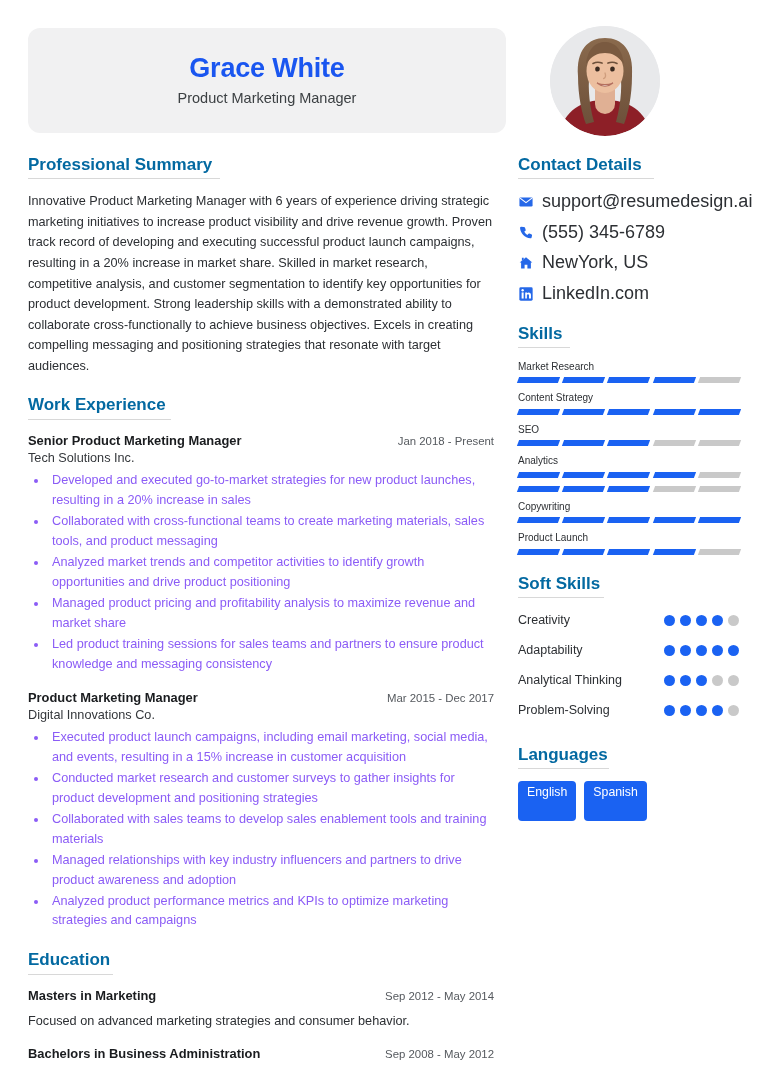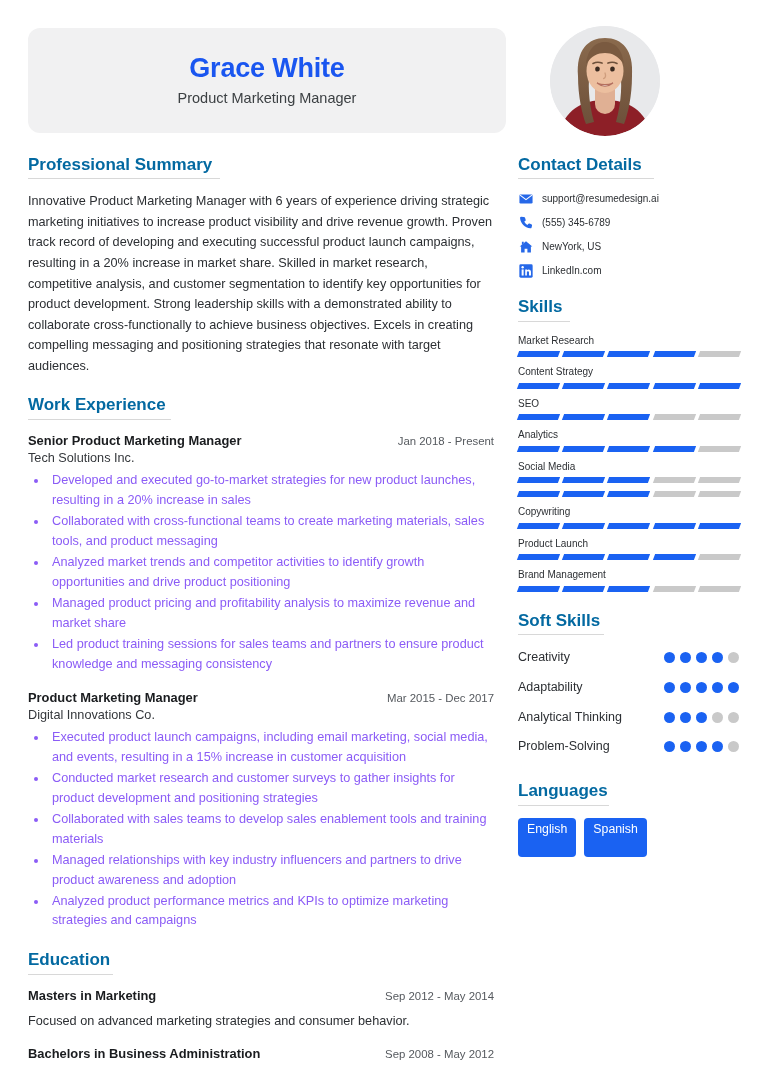--- a/index.html
+++ b/index.html
@@ -163,21 +163,21 @@
     margin-bottom: 1px;
     padding-left: 4px;
   }
 
   
   .contact-list { display: flex; flex-direction: column; gap: 9px; }
   .contact-row {
     display: flex;
     align-items: center;
     gap: 9px;
-    font-size: 10px;
+    font-size: 18px;
     color: #2c2f33;
     line-height: 1.2;
   }
   .c-icon {
     width: 15px;
     height: 15px;
     flex: 0 0 15px;
     display: flex;
     align-items: center;
     justify-content: center;
@@ -450,30 +450,20 @@
               <div class="skill-name">Analytics</div>
               <div class="bar">
                 <span class="seg on"></span>
                 <span class="seg on"></span>
                 <span class="seg on"></span>
                 <span class="seg on"></span>
                 <span class="seg"></span>
               </div>
             </div>
             <div class="skill">
-              <div class="skill-name">Social Media</div>
-              <div class="bar">
-                <span class="seg on"></span>
-                <span class="seg on"></span>
-                <span class="seg on"></span>
-                <span class="seg"></span>
-                <span class="seg"></span>
-              </div>
-            </div>
-            <div class="skill">
               <div class="bar">
                 <span class="seg on"></span>
                 <span class="seg on"></span>
                 <span class="seg on"></span>
                 <span class="seg"></span>
                 <span class="seg"></span>
               </div>
             </div>
             <div class="skill">
               <div class="skill-name">Copywriting</div>
@@ -485,30 +475,20 @@
                 <span class="seg on"></span>
               </div>
             </div>
             <div class="skill">
               <div class="skill-name">Product Launch</div>
               <div class="bar">
                 <span class="seg on"></span>
                 <span class="seg on"></span>
                 <span class="seg on"></span>
                 <span class="seg on"></span>
-                <span class="seg"></span>
-              </div>
-            </div>
-            <div class="skill">
-              <div class="skill-name">Brand Management</div>
-              <div class="bar">
-                <span class="seg on"></span>
-                <span class="seg on"></span>
-                <span class="seg on"></span>
-                <span class="seg"></span>
                 <span class="seg"></span>
               </div>
             </div>
           </div>
       </div>
 
       <div class="section">
         <div class="sec-head">Soft Skills</div>
         <div class="sec-rule w-soft"></div>
         <div class="soft-list" id="soft-list">

